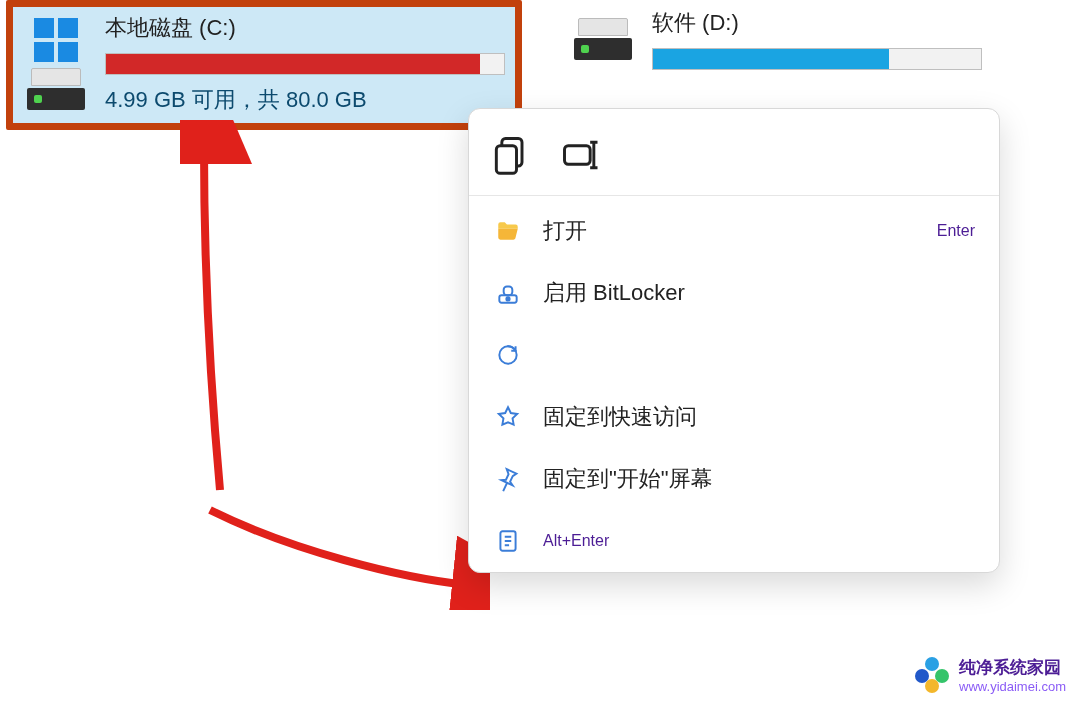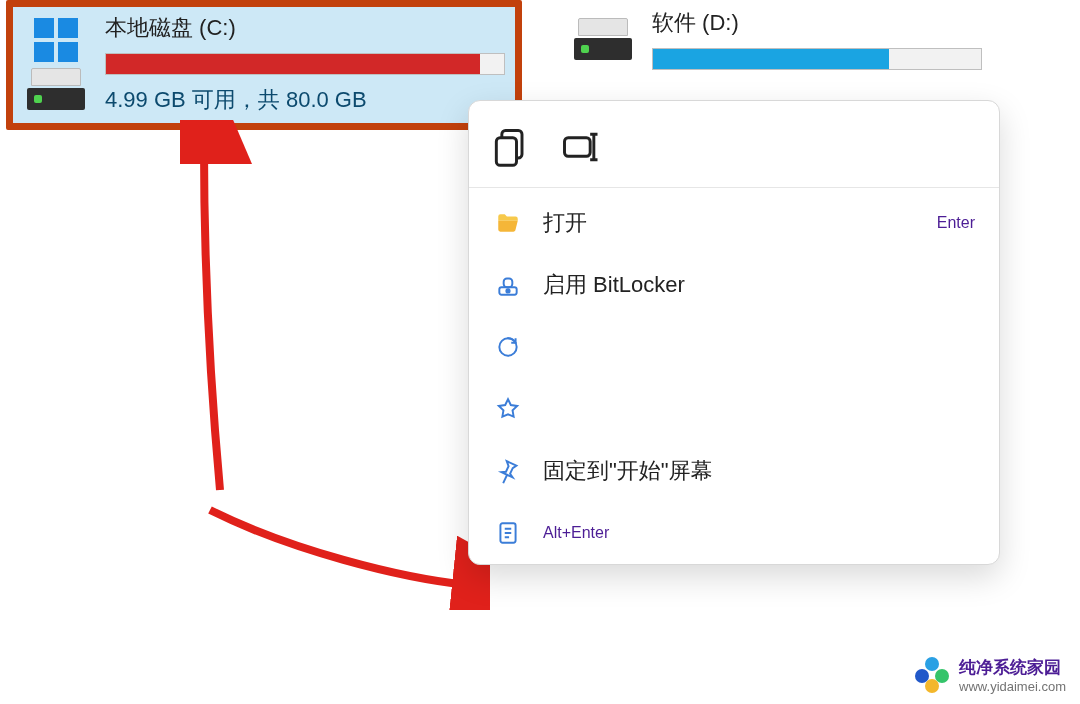--- a/index.html
+++ b/index.html
@@ -72,21 +72,21 @@
     width: 44px; height: 44px;
     display: grid; grid-template-columns: 1fr 1fr; grid-template-rows: 1fr 1fr; gap: 4px;
     margin: 0 auto 6px;
   }
   .win-ico span { background: #1a8ae2; }
 
   
   .ctx {
     position: absolute;
     left: 468px;
-    top: 100px;
+    top: 108px;
     width: 532px;
     background: #fff;
     border: 1px solid #d8d8d8;
     border-radius: 12px;
     box-shadow: 0 12px 32px rgba(0,0,0,0.15);
     padding: 14px 0 0 0;
   }
   .ctx-toprow {
     display: flex; gap: 26px; padding: 10px 20px 18px;
   }
@@ -230,20 +230,21 @@
         </svg>
     </span>
   </div>
 
   <div class="ctx-item">
     <span class="ctx-ico">
       <svg viewBox="0 0 24 24" fill="none" stroke="#3b7dd8" stroke-width="1.8">
           <path d="M12 3l2.6 5.3 5.9.9-4.3 4.1 1 5.8L12 16.9 6.8 19.1l1-5.8L3.5 9.2l5.9-.9z"></path>
         </svg>
     </span>
+    <span class="lbl">固定到快速访问</span>
   </div>
 
   <div class="ctx-item">
     <span class="ctx-ico">
       <svg viewBox="0 0 24 24" fill="none" stroke="#3b7dd8" stroke-width="1.8">
           <path d="M14 3l7 7-4 1-4 4 1 4-4-4-6 6 6-6-4-4 4 1 4-4z" transform="rotate(-20 12 12)"></path>
         </svg>
     </span>
     <span class="lbl">固定到"开始"屏幕</span>
   </div>
@@ -261,15 +262,15 @@
 
 <div class="wm">
   <div class="wm-logo">
     <span style="background:#2aa0e4; left:10px; top:0;"></span>
     <span style="background:#2158c9; left:0; top:12px;"></span>
     <span style="background:#34c46a; left:20px; top:12px;"></span>
     <span style="background:#f3b72b; left:10px; top:22px;"></span>
   </div>
   <div>
     <div style="font-weight:600;color:#4c1d95">纯净系统家园</div>
-    <div style="font-size:13px;color:#737373">www.yidaimei.com</div>
+    <div style="font-size:13px;color:#8b5cf6">www.yidaimei.com</div>
   </div>
 </div>
 
 </body></html>

